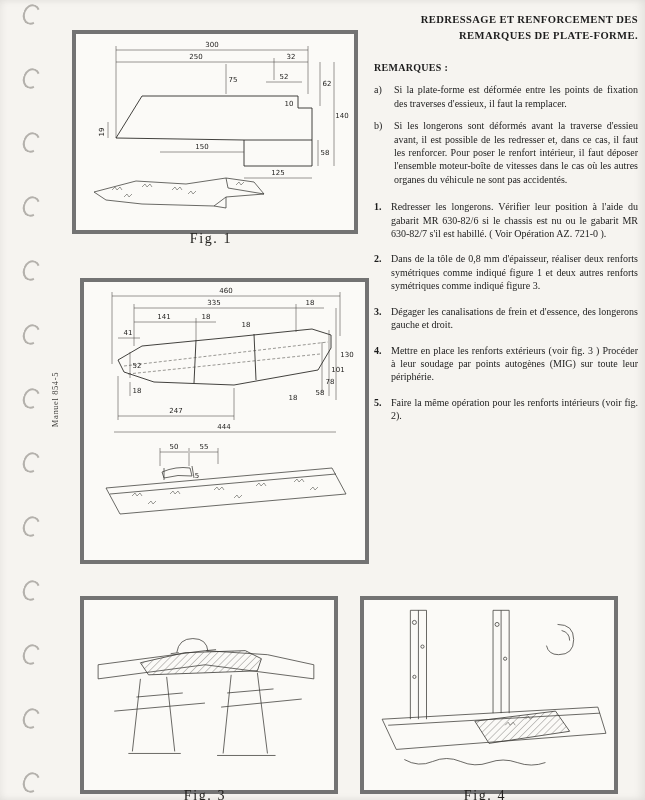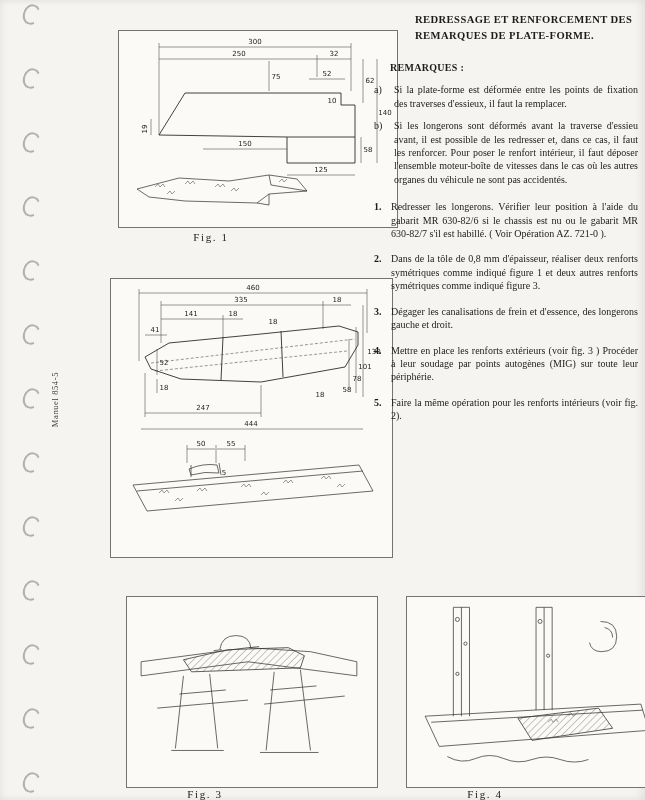--- a/index.html
+++ b/index.html
@@ -9,32 +9,32 @@
     font-family:"Liberation Serif", serif;
     box-shadow: inset -4px 0 8px rgba(0,0,0,.07), inset 3px 0 6px rgba(0,0,0,.04);
   }
   
   .hole {
     position:absolute; left:23px; width:13px; height:17px;
     border:2.6px solid #b4b1ac; border-radius:50%;
     border-right-color:transparent; transform:rotate(20deg);
   }
   
-  .figbox { position:absolute; background:#fbfaf7; border:1px solid #737373;margin-left:46px; }
+  .figbox { position:absolute; background:#fbfaf7; border:4px solid #737373; }
   .figbox svg { display:block; width:100%; height:100%; }
-  .caption { position:absolute; text-align:center; font-size:11px; letter-spacing:1.6px; color:#22211e; }
+  .caption { position:absolute; text-align:center; font-size:14px; letter-spacing:1.6px; color:#22211e; }
   
   .vlabel {
     position:absolute; left:50px; top:372px; font-size:8.5px; color:#3c3b38;
     writing-mode:vertical-rl; transform:rotate(180deg); letter-spacing:.6px;
   }
   
   .textcol { position:absolute; left:374px; top:12px; width:264px; font-size:10px; line-height:13.4px; text-align:justify; }
-  .title { font-weight:bold; font-size:10.6px; letter-spacing:.4px; line-height:16px; text-align:left;margin-left:41px; }
-  .remhead { font-weight:bold; margin:17px 0 9px 16px; text-align:left; letter-spacing:.3px; }
+  .title { font-weight:bold; font-size:10.6px; letter-spacing:.4px; line-height:16px; text-align:right;margin-left:41px; }
+  .remhead { font-weight:bold; margin:17px 0 9px 0; text-align:left; letter-spacing:.3px; }
   .remark { display:flex; gap:5px; margin-bottom:9px; }
   .remark .lab { flex:0 0 15px; }
   .steps { margin-top:14px; }
   .step { display:flex; gap:5px; margin-bottom:12px; }
   .step .num { flex:0 0 12px; font-weight:bold; }
   
   svg .ln  { stroke:#2e2d29; stroke-width:.9;  fill:none; }
   svg .dim { stroke:#45443f; stroke-width:.55; fill:none; }
   svg .sk  { stroke:#3a3935; stroke-width:.75; fill:none; }
   svg .sq  { stroke:#4a4944; stroke-width:.55; fill:none; }
@@ -100,21 +100,21 @@
       <path class="sq" d="M36,156 l3,-3 l2,3 l3,-3 l2,3"></path>
       <path class="sq" d="M66,153 l3,-3 l2,3 l3,-3 l2,3"></path>
       <path class="sq" d="M96,156 l3,-3 l2,3 l3,-3 l2,3"></path>
       <path class="sq" d="M48,163 l3,-3 l2,3 l3,-3"></path>
       <path class="sq" d="M112,160 l3,-3 l2,3 l3,-3"></path>
       <path class="sq" d="M160,151 l3,-3 l2,3 l3,-3"></path>
     </svg>
   </div>
   <div class="caption" style="left:72px; top:231px; width:278px;">Fig. 1</div>
 
-  <div class="figbox" style="left:64px; top:278px; width:281px; height:278px;text-decoration:underline;">
+  <div class="figbox" style="left:80px; top:278px; width:281px; height:278px;text-decoration:underline;">
     <svg viewBox="0 0 281 278" preserveAspectRatio="xMidYMid meet">
 
       <line class="dim" x1="28" y1="14" x2="256" y2="14"></line>
       <line class="dim" x1="28" y1="10" x2="28" y2="82"></line>
       <line class="dim" x1="256" y1="10" x2="256" y2="54"></line>
       <text x="142" y="11">460</text>
       <line class="dim" x1="50" y1="26" x2="240" y2="26"></line>
       <line class="dim" x1="212" y1="22" x2="212" y2="50"></line>
       <text x="130" y="23">335</text>
       <text x="226" y="23">18</text>

